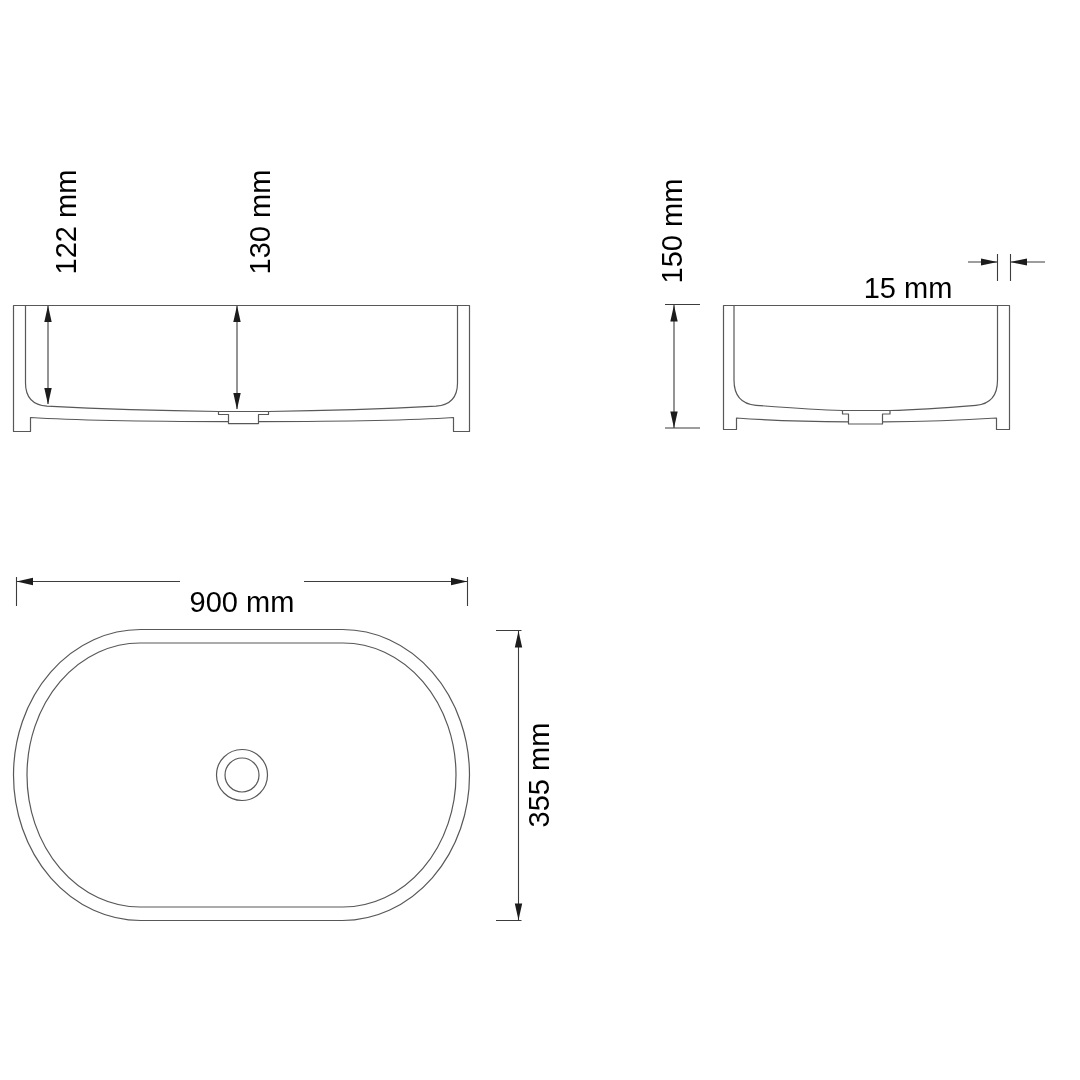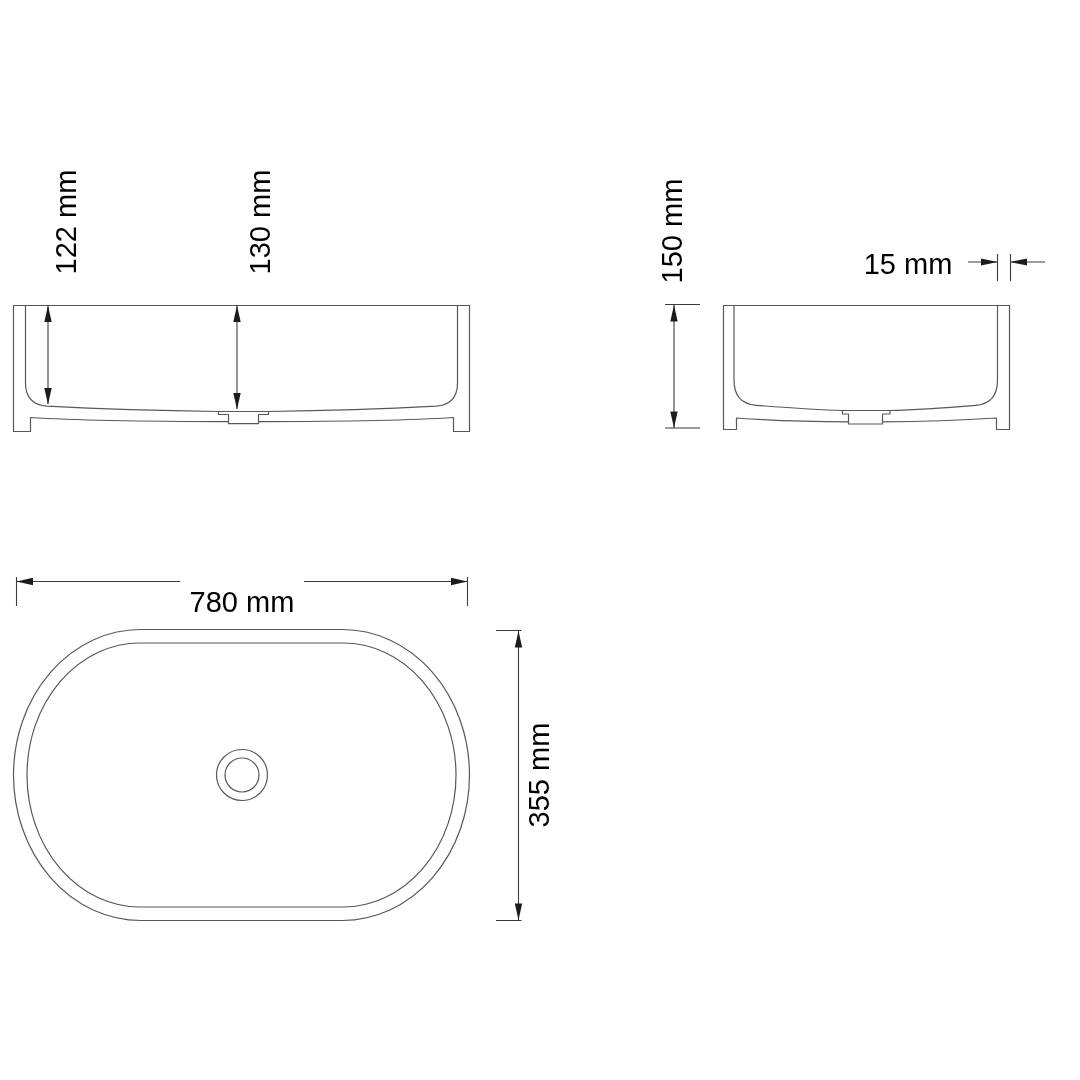--- a/index.html
+++ b/index.html
@@ -119,19 +119,19 @@
       <path class="arrowhead" d="M518.5,920 L514.8,903.5 L522.2,903.5 Z"></path>
     </g>
   </svg>
 
   <div class="dim-label vertical" style="left:-14px; top:206px;">122 mm</div>
 
   <div class="dim-label vertical" style="left:180px; top:206px;">130 mm</div>
 
   <div class="dim-label vertical" style="left:592px; top:215px;">150 mm</div>
 
-  <div class="dim-label" style="left:828px; top:248px;">15 mm</div>
+  <div class="dim-label" style="left:828px; top:272px;">15 mm</div>
 
-  <div class="dim-label" style="left:162px; top:586px;">780 mm</div>
+  <div class="dim-label" style="left:162px; top:586px;">900 mm</div>
 
   <div class="dim-label vertical" style="left:459px; top:759px;">355 mm</div>
 
 </div>
 
 </body></html>

